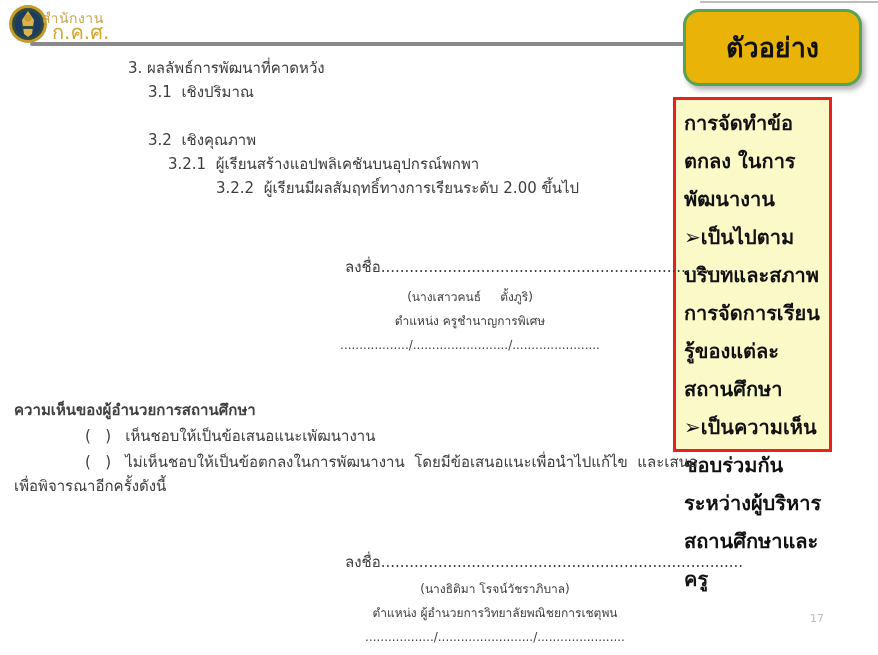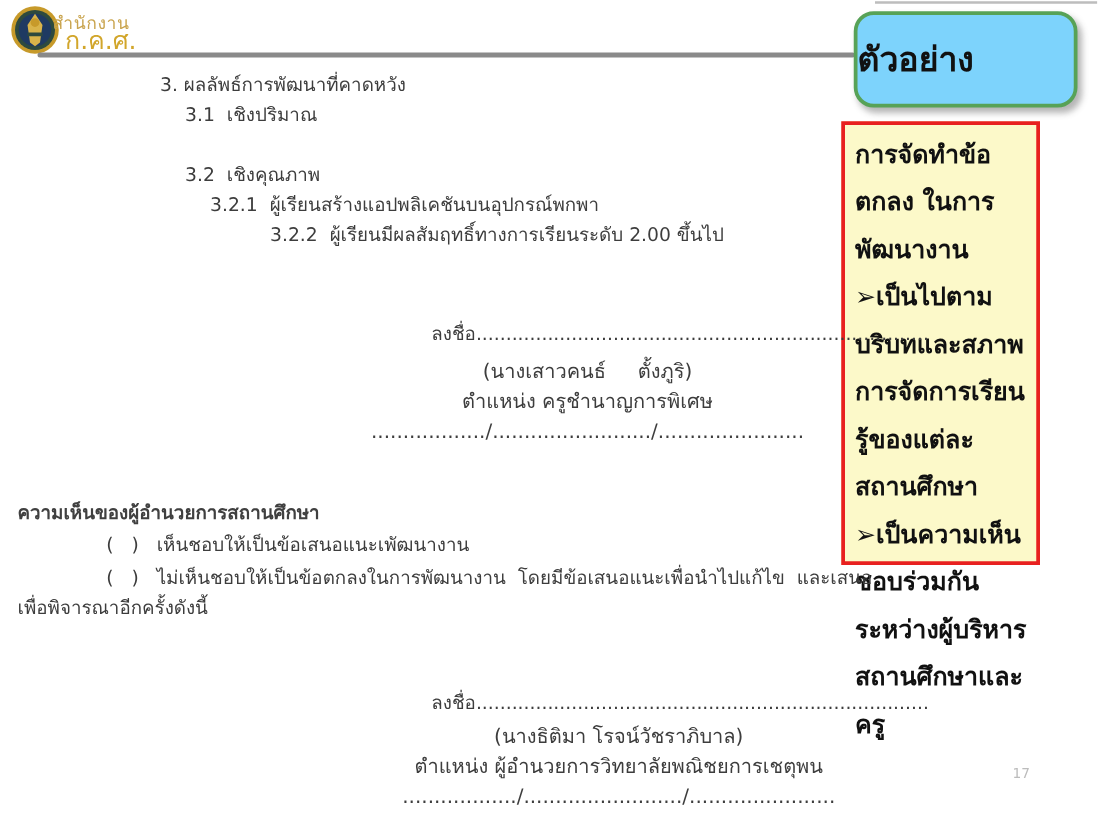--- a/index.html
+++ b/index.html
@@ -29,26 +29,26 @@
   }
   .top-right-rule {
     position: absolute; left: 700px; top: 1px;
     width: 178px; height: 2px; background: #bdbdbd;
   }
 
   
   .example-badge {
     position: absolute; left: 683px; top: 9px;
     width: 179px; height: 77px;
-    background: #7dd3fc;
+    background: #eab308;
     border: 3px solid #57a257;
     border-radius: 16px;
     box-shadow: 3px 4px 5px rgba(90,90,90,0.45);
     box-sizing: border-box;
-    display: flex; align-items: center; 
+    display: flex; align-items: center; justify-content: center;
     font-size: 27px; font-weight: bold; color: #111;
   }
 
   
   .callout {
     position: absolute; left: 673px; top: 97px;
     width: 159px; height: 355px;
     background: #fcf9c9;
     border: 3px solid #e8201f;
     box-sizing: border-box;
@@ -67,21 +67,21 @@
   .outcome-2 { left: 168px; top: 104px; }
   .outcome-3 { left: 148px; top: 128px; }
   .outcome-4 { left: 168px; top: 152px; }
   .outcome-5 { left: 168px; top: 176px; margin-left: 48px; }
 
   
   .sig1-sign { left: 345px; top: 255px; }
   .sig1-block { position: absolute; left: 275px; top: 285px; width: 390px; text-align: center; }
   .sig2-sign { left: 345px; top: 550px; }
   .sig2-block { position: absolute; left: 300px; top: 577px; width: 390px; text-align: center; }
-  .sig-line { white-space: pre; color: #3d3d3d; font-size: 16px; line-height: 24px; text-align: center; }
+  .sig-line { white-space: pre; color: #3d3d3d; font-size: 12px; line-height: 24px; text-align: center; }
 
   
   .opinion-heading { left: 14px; top: 398px; font-weight: bold; color: #404040; }
   .opinion-opt1 { left: 85px; top: 424px; }
   .opinion-opt2 { left: 85px; top: 450px; }
   .opinion-opt2cont { left: 14px; top: 474px; }
 
   .page-number {
     position: absolute; left: 810px; top: 612px;
     font-size: 11px; color: #bcbcbc;

